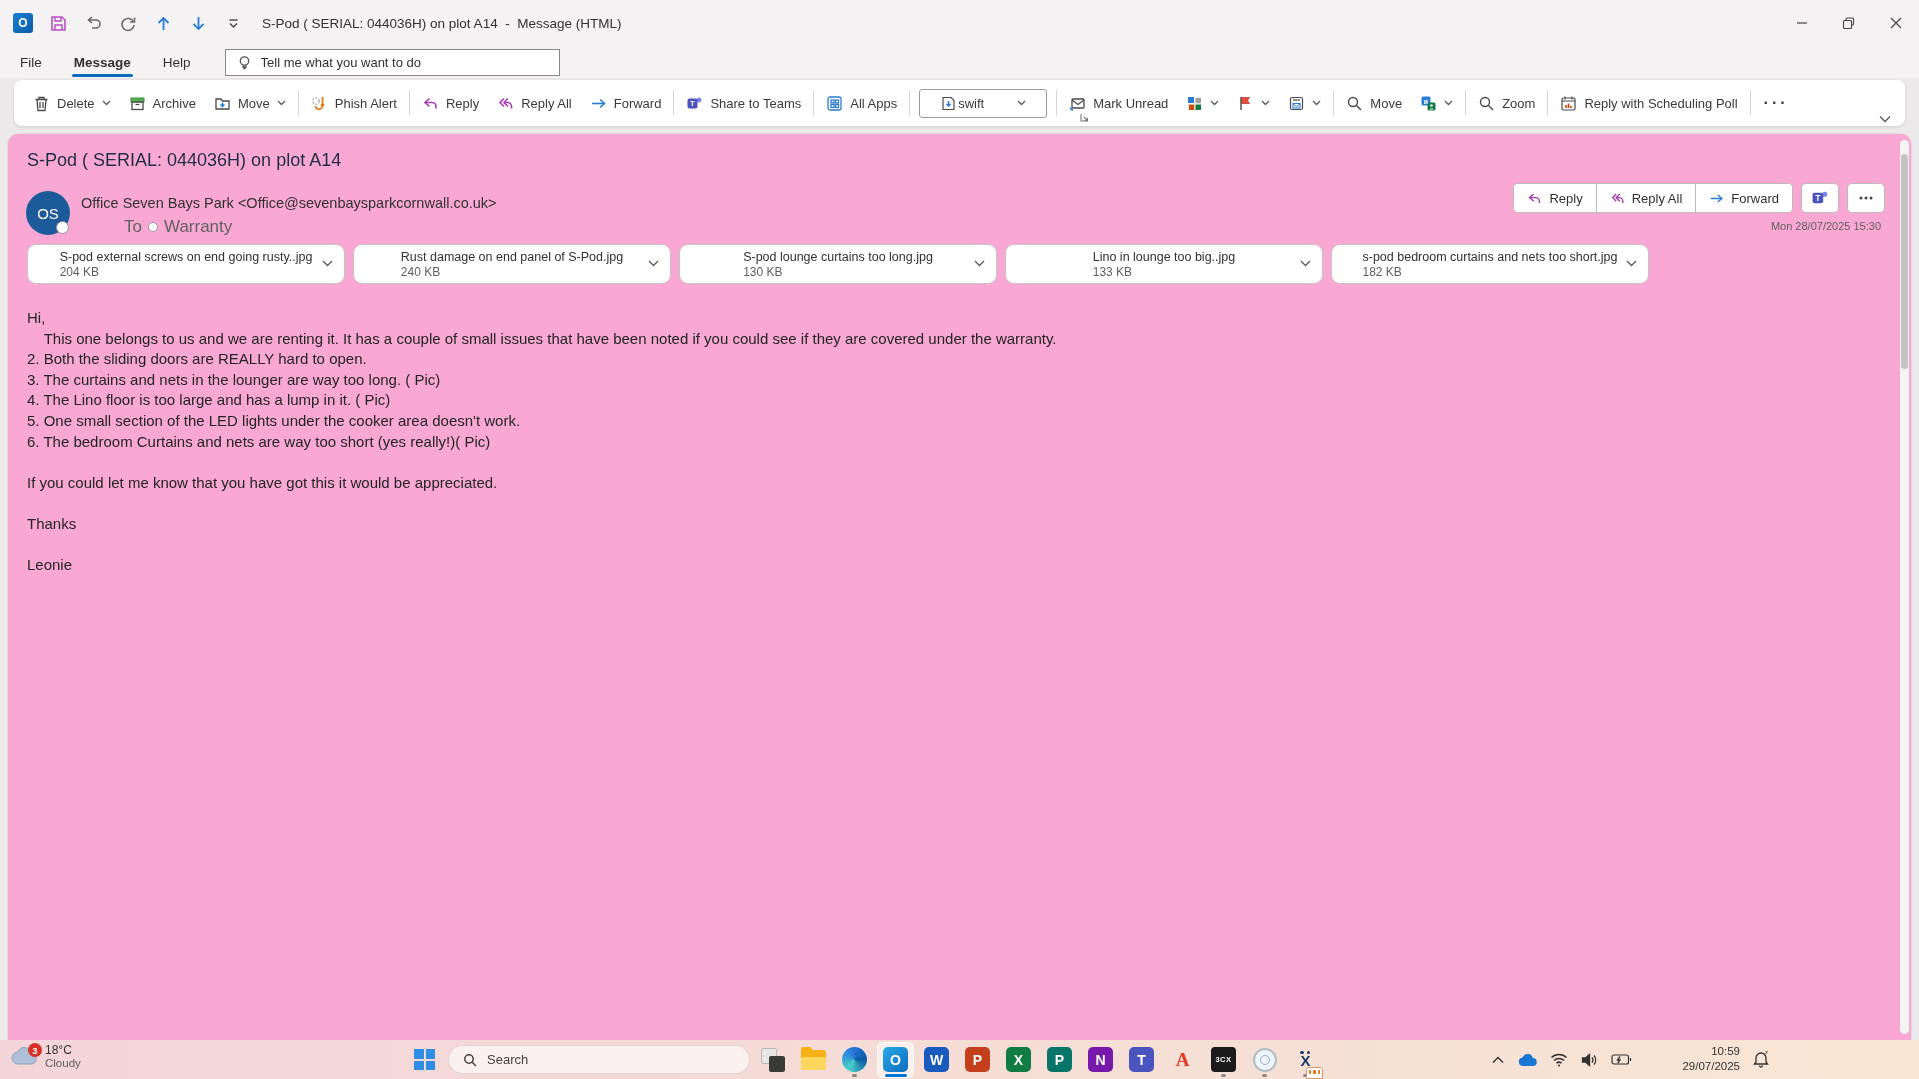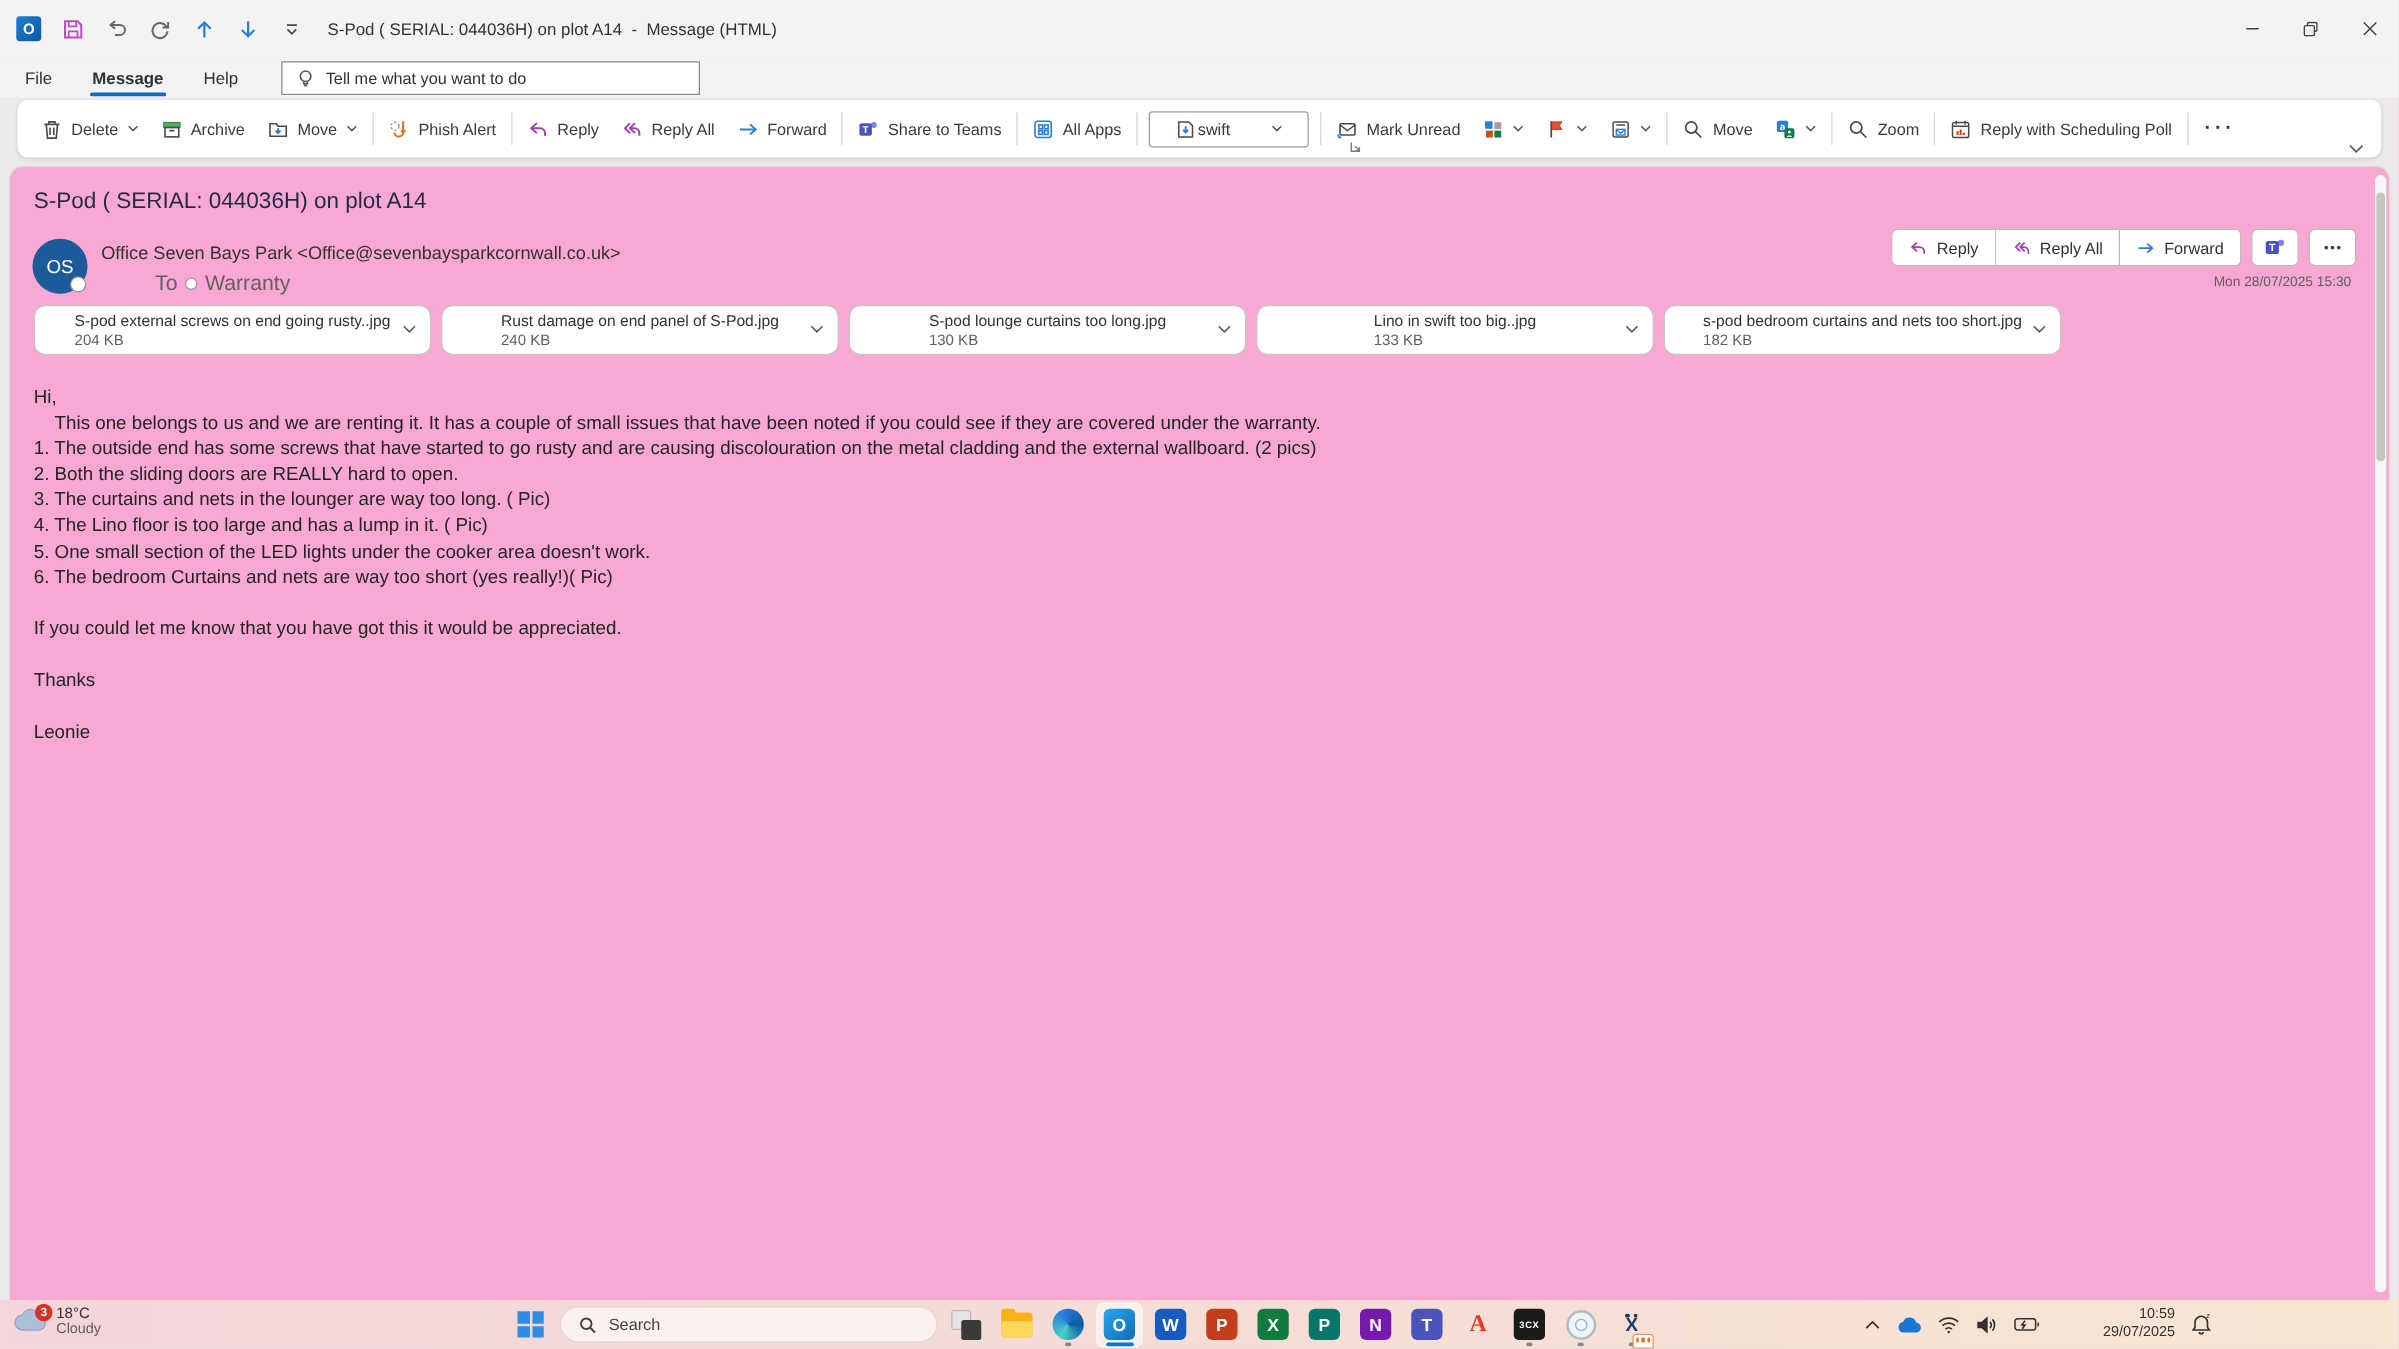--- a/index.html
+++ b/index.html
@@ -484,42 +484,41 @@
       <div class="attcol">
         <span class="attname">S-pod lounge curtains too long.jpg</span>
         <span class="attsize">130 KB</span>
       </div>
       <svg class="attchev" width="11" height="7" viewBox="0 0 11 7" fill="none" stroke="#5a5a5a" stroke-width="1.3">
           <path d="M1 1l4.5 4.5L10 1"></path>
         </svg>
     </div>
     <div class="attcard">
       <div class="attcol">
-        <span class="attname">Lino in swift too big..jpg</span>
+        <span class="attname">Lino in lounge too big..jpg</span>
         <span class="attsize">133 KB</span>
       </div>
       <svg class="attchev" width="11" height="7" viewBox="0 0 11 7" fill="none" stroke="#5a5a5a" stroke-width="1.3">
           <path d="M1 1l4.5 4.5L10 1"></path>
         </svg>
     </div>
     <div class="attcard">
       <div class="attcol">
         <span class="attname">s-pod bedroom curtains and nets too short.jpg</span>
         <span class="attsize">182 KB</span>
       </div>
       <svg class="attchev" width="11" height="7" viewBox="0 0 11 7" fill="none" stroke="#5a5a5a" stroke-width="1.3">
           <path d="M1 1l4.5 4.5L10 1"></path>
         </svg>
     </div>
   </div>
 
   <div class="mailbody">
     <div class="bline">Hi,</div>
     <div class="bline">    This one belongs to us and we are renting it. It has a couple of small issues that have been noted if you could see if they are covered under the warranty.</div>
-    <div class="bline">1. The outside end has some screws that have started to go rusty and are causing discolouration on the metal cladding and the external wallboard. (2 pics)</div>
     <div class="bline">2. Both the sliding doors are REALLY hard to open.</div>
     <div class="bline">3. The curtains and nets in the lounger are way too long. ( Pic)</div>
     <div class="bline">4. The Lino floor is too large and has a lump in it. ( Pic)</div>
     <div class="bline">5. One small section of the LED lights under the cooker area doesn't work.</div>
     <div class="bline">6. The bedroom Curtains and nets are way too short (yes really!)( Pic)</div>
     <div class="bline"></div>
     <div class="bline">If you could let me know that you have got this it would be appreciated.</div>
     <div class="bline"></div>
     <div class="bline">Thanks</div>
     <div class="bline"></div>

